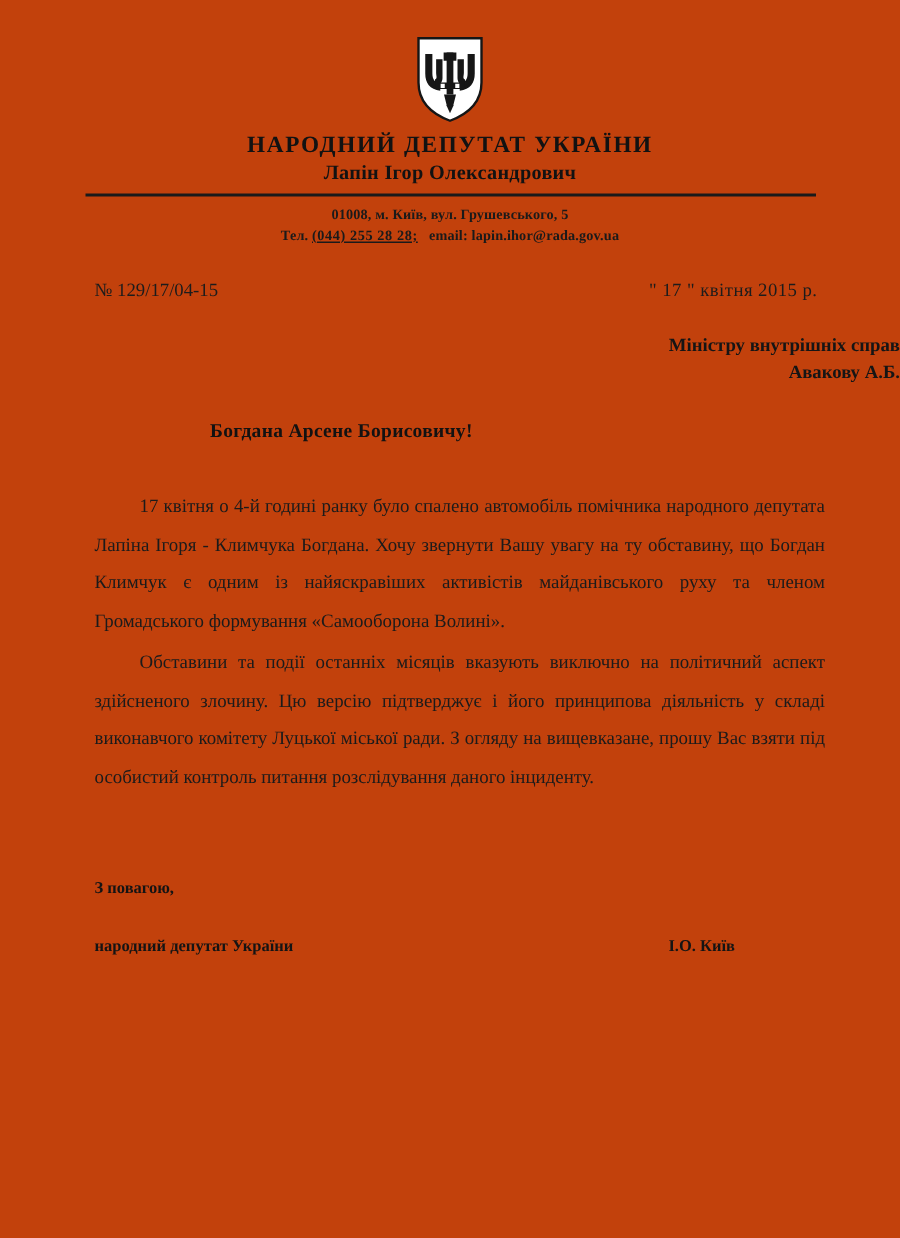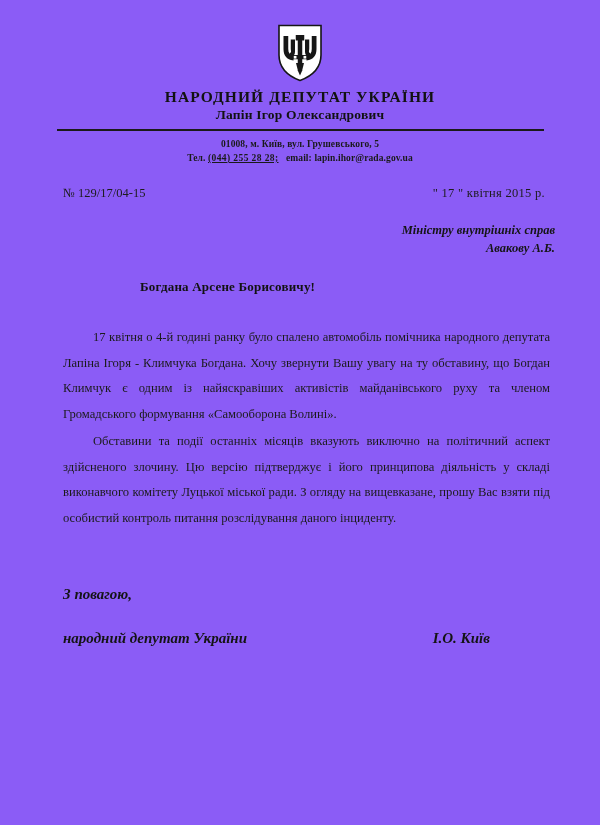--- a/index.html
+++ b/index.html
@@ -11,21 +11,21 @@
     height: 825px;
     background: #ffffff;
     font-family: "Liberation Serif", "DejaVu Serif", serif;
     color: #1c1c1c;
     overflow: hidden;
   }
   .page {
     position: relative;
     width: 600px;
     height: 825px;
-    background: #8b5cf6;
+    background: #c2410c;
     box-sizing: border-box;
   }
 
   
   .letterhead {
     padding-top: 24px;
     text-align: center;
   }
   .emblem {
     display: block;
@@ -73,27 +73,25 @@
     justify-content: space-between;
     align-items: baseline;
     font-size: 12.5px;
     color: #1c1c1c;
   }
   .meta-date { letter-spacing: 0.3px; }
 
   
   .addressee {
     margin-top: 20px;
-    padding-right: 45px;
     text-align: right;
     font-size: 12.5px;
     font-weight: bold;
     line-height: 1.5;
     color: #151515;
-    font-style: italic;
   }
 
   
   .salutation {
     margin-top: 21px;
     padding-left: 140px;
     font-size: 13px;
     font-weight: bold;
     color: #121212;
     letter-spacing: 0.2px;
@@ -110,24 +108,23 @@
     font-size: 12.6px;
     line-height: 2.03;
     color: #1b1b1b;
     margin: 0 0 2px 0;
   }
 
   
   .sign-block {
     margin-top: 54px;
     padding: 0 55px 0 63px;
-    font-size: 15px;
+    font-size: 11px;
     font-weight: bold;
     color: #141414;
-    font-style: italic;
   }
   .sign-regards { margin-bottom: 27px; }
   .sign-row {
     display: flex;
     justify-content: space-between;
     align-items: baseline;
   }
   .sign-name { padding-right: 55px; }
 </style>
 </head>

